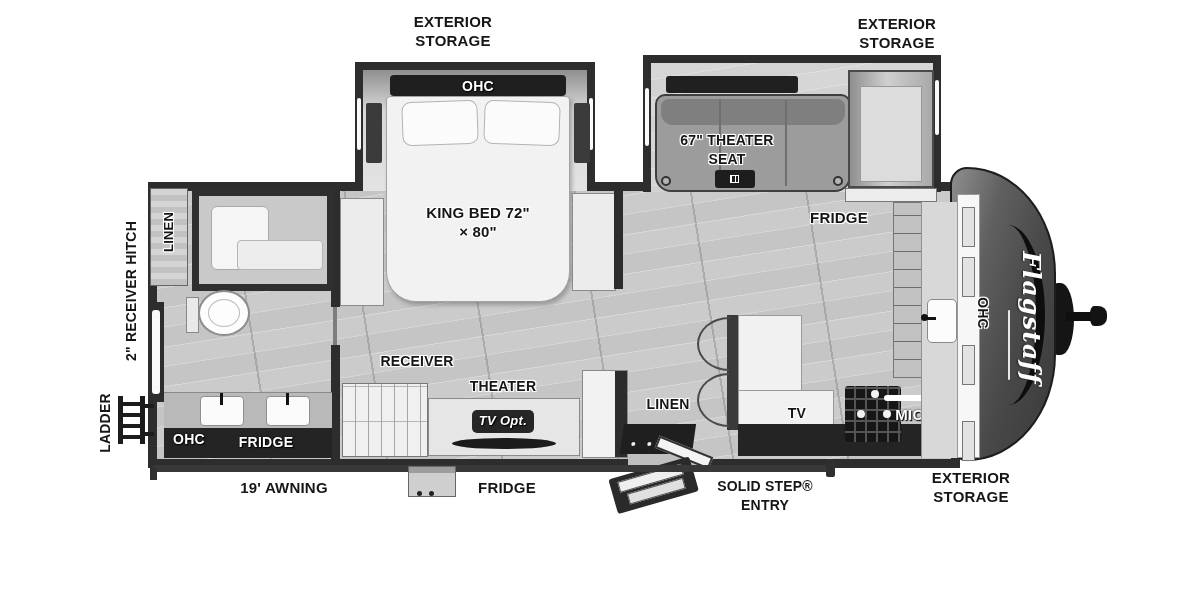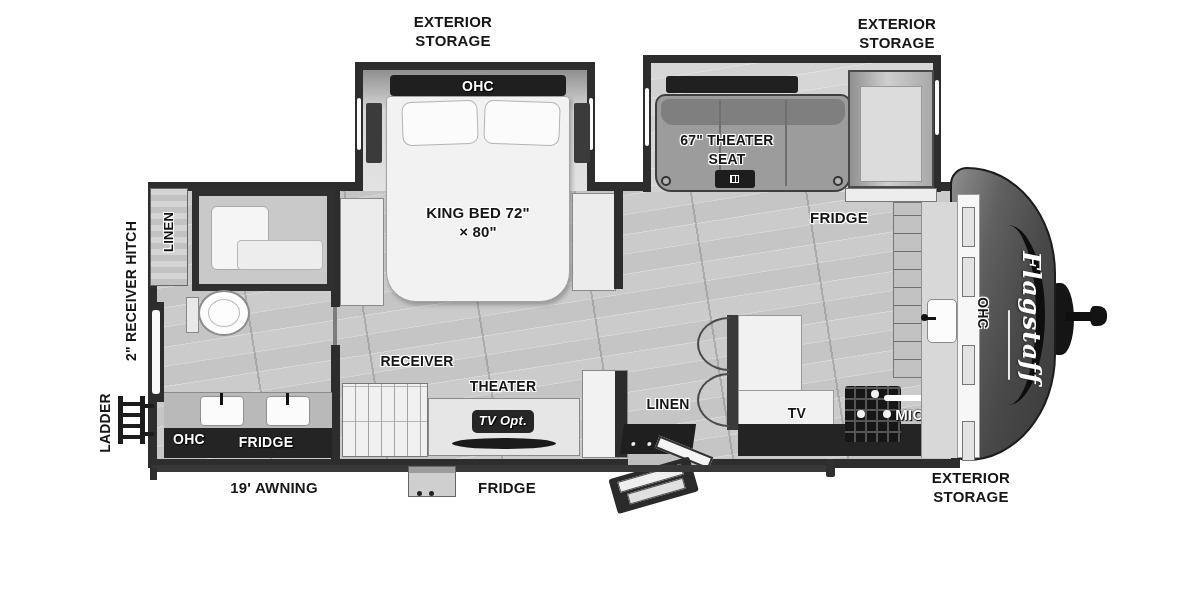--- a/index.html
+++ b/index.html
@@ -183,25 +183,26 @@
   <div class="furn" style="left:622px;top:424px;width:72px;height:30px;background:#1f1f1f;transform:skewX(-8deg);">
     <div class="furn" style="left:10px;top:18px;width:4px;height:4px;background:#eee;border-radius:50%;"></div>
     <div class="furn" style="left:26px;top:18px;width:4px;height:4px;background:#eee;border-radius:50%;"></div>
   </div>
   <div class="furn" style="left:655px;top:446px;width:58px;height:13px;background:#f4f4f4;border:2px solid #333;transform:rotate(22deg);"></div>
   <div class="furn" style="left:612px;top:460px;width:92px;height:52px;transform:rotate(-16deg);">
     <div class="furn" style="left:0;top:6px;width:84px;height:36px;background:#2a2a2a;border-radius:3px;"></div>
     <div class="furn" style="left:8px;top:11px;width:66px;height:11px;background:#efefef;border:1px solid #555;"></div>
     <div class="furn" style="left:14px;top:25px;width:58px;height:11px;background:#e0e0e0;border:1px solid #555;"></div>
   </div>
+  <div class="lbl" style="left:704px;top:477px;width:122px;">SOLID STEP® ENTRY</div>
 
   <div class="furn" style="left:152px;top:465px;width:682px;height:7px;background:#383838;border-radius:3px;"></div>
   <div class="furn" style="left:826px;top:459px;width:9px;height:18px;background:#2f2f2f;border-radius:2px;"></div>
   <div class="furn" style="left:150px;top:468px;width:7px;height:12px;background:#2f2f2f;"></div>
-  <div class="lbl big" style="left:204px;top:478px;width:140px;">19' AWNING</div>
+  <div class="lbl big" style="left:214px;top:478px;width:140px;">19' AWNING</div>
 
   <div class="furn" style="left:408px;top:466px;width:48px;height:31px;background:#cfcfcf;border:1px solid #666;">
     <div class="furn" style="left:0;top:0;width:100%;height:6px;background:#9d9d9d;"></div>
     <div class="furn" style="left:8px;top:24px;width:5px;height:5px;background:#222;border-radius:50%;"></div>
     <div class="furn" style="left:20px;top:24px;width:5px;height:5px;background:#222;border-radius:50%;"></div>
   </div>
   <div class="lbl big" style="left:462px;top:478px;width:90px;">FRIDGE</div>
 
   <div class="furn" style="left:118px;top:396px;width:32px;height:48px;">
     <div class="furn" style="left:0;top:0;width:5px;height:48px;background:#1c1c1c;"></div>

